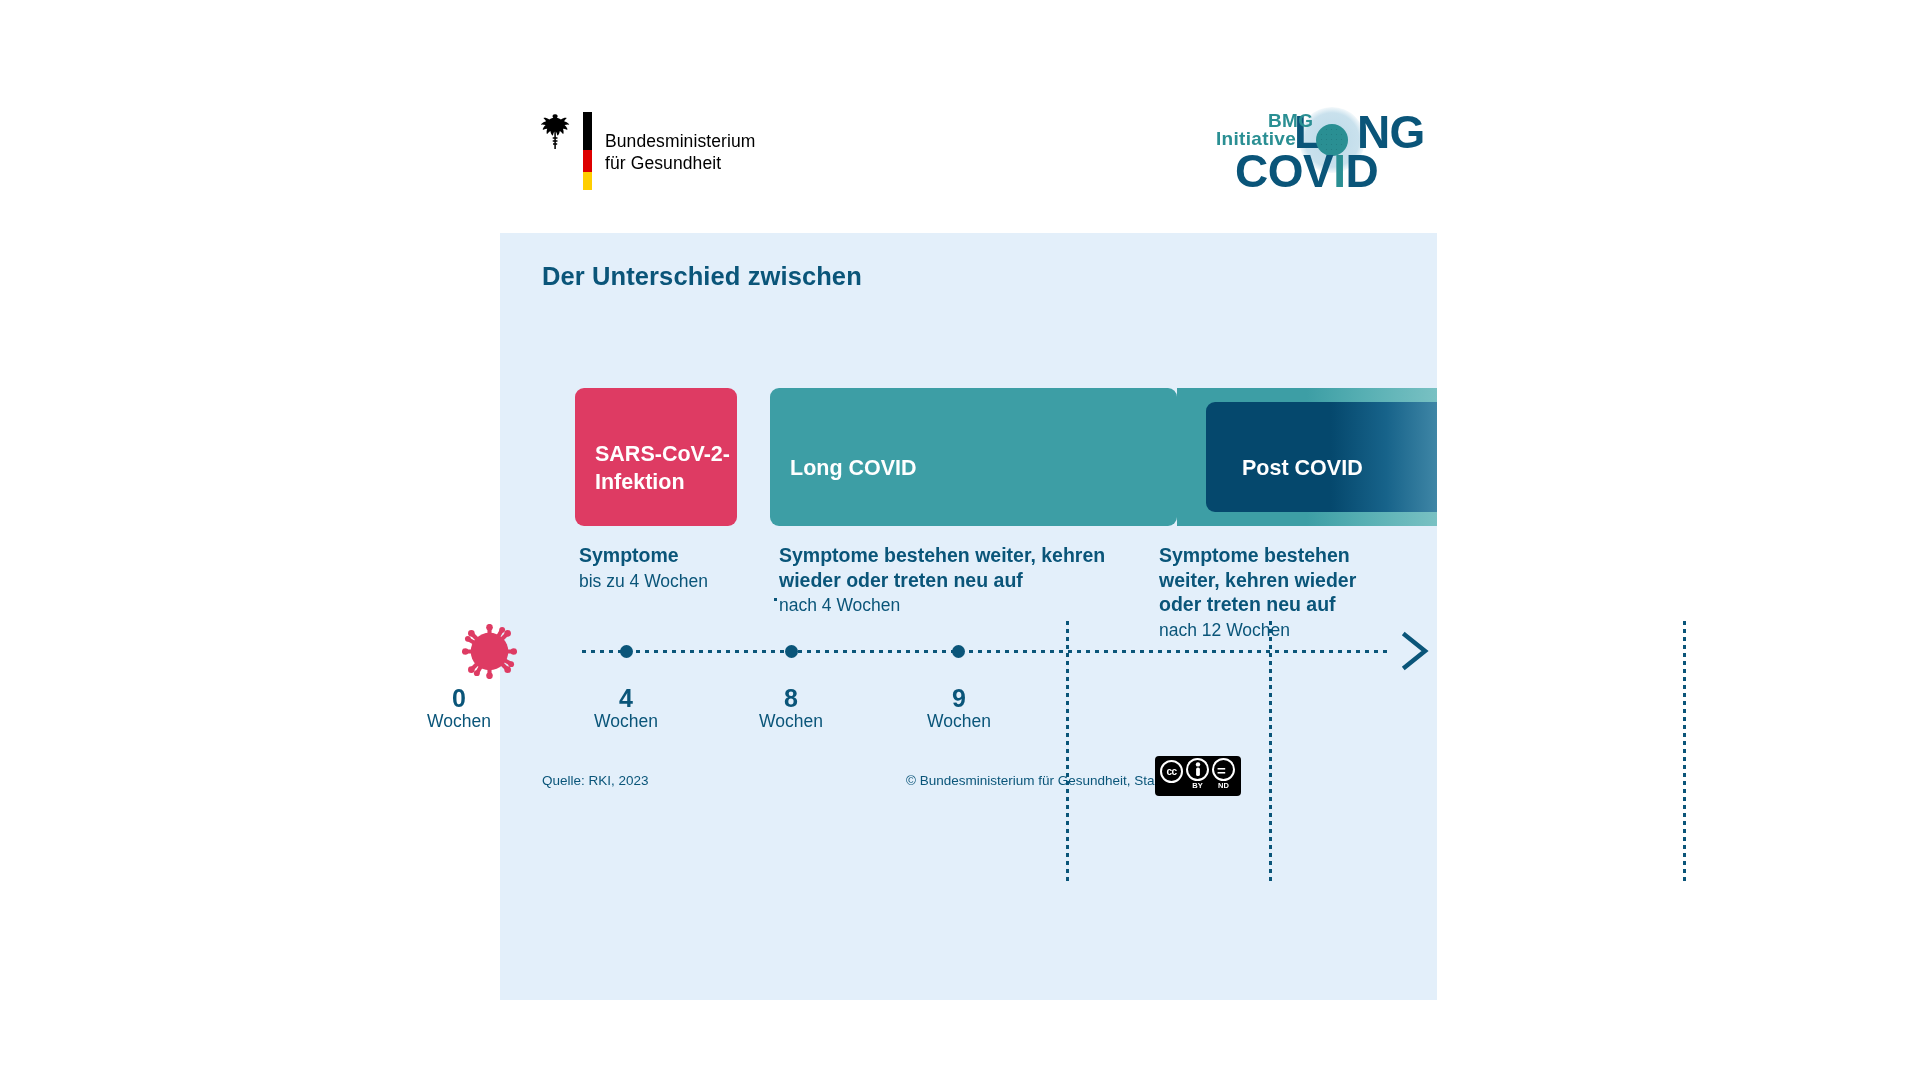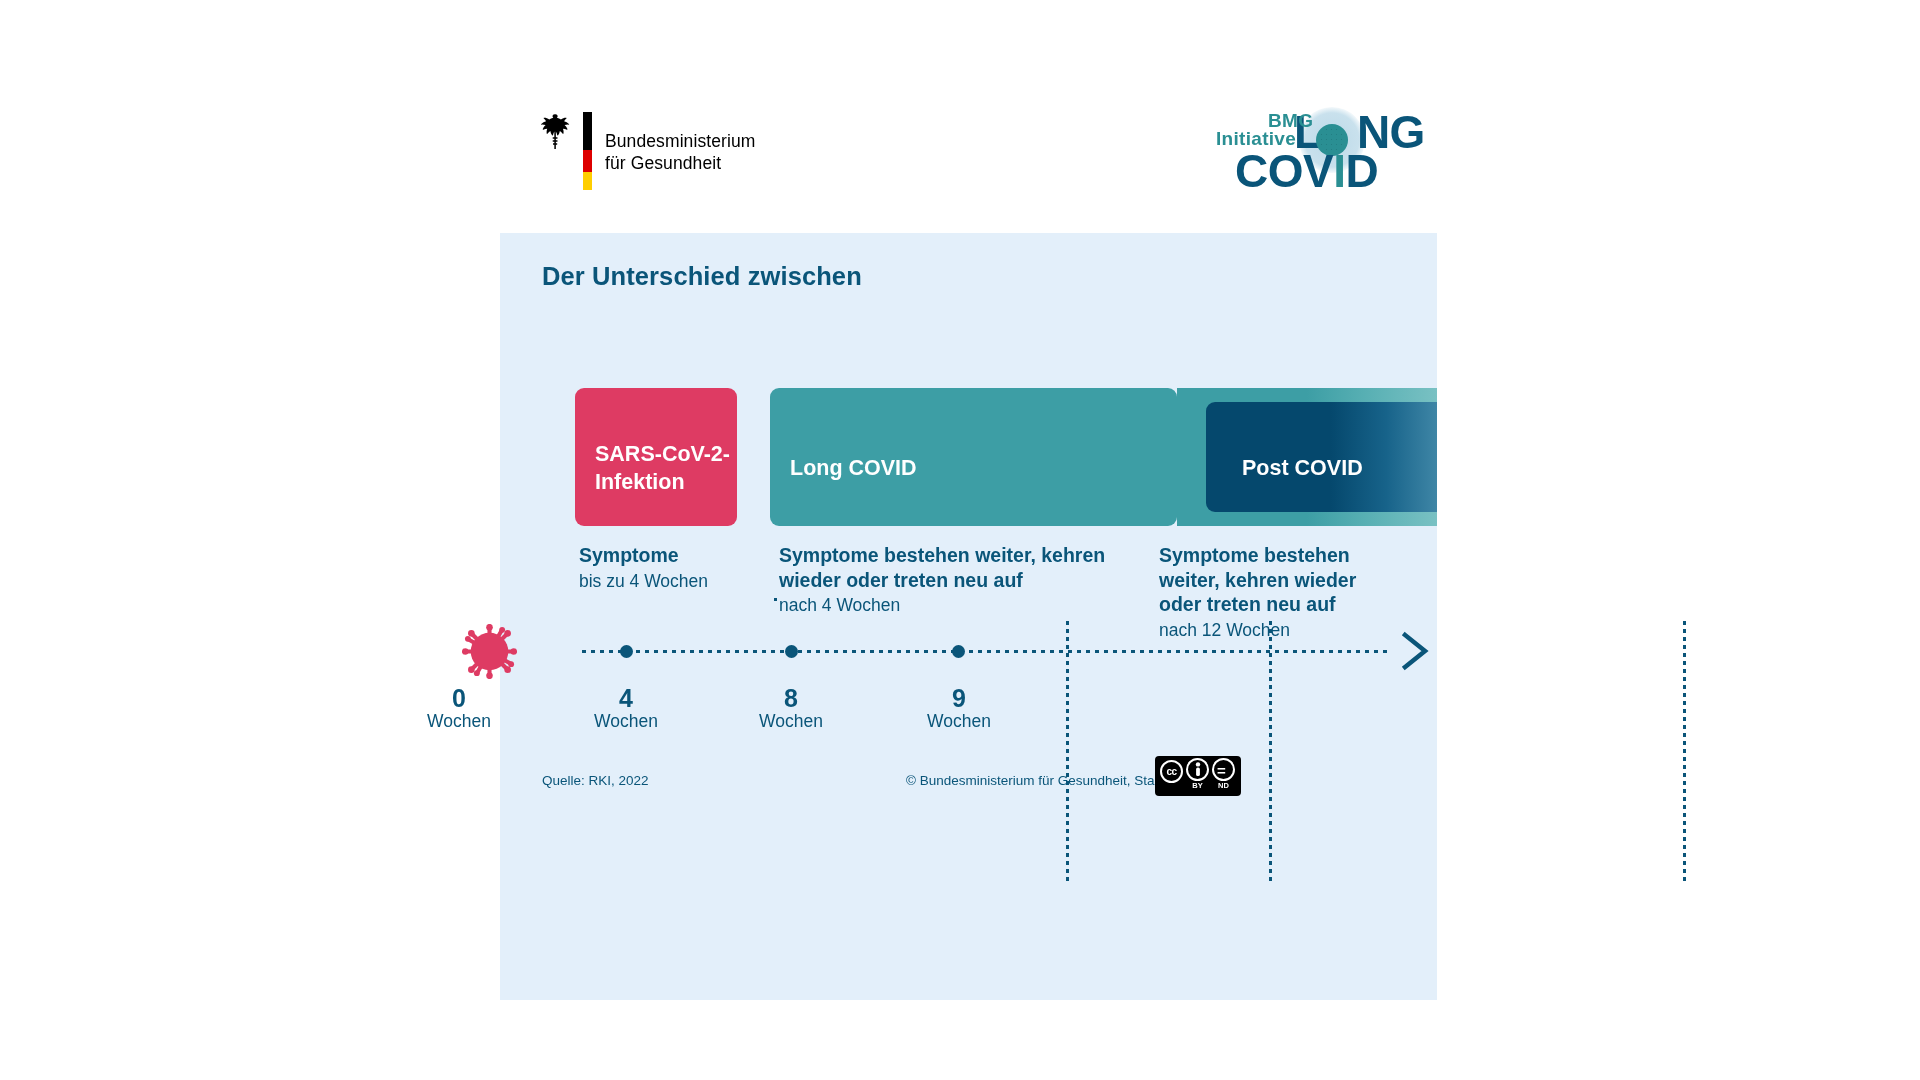--- a/index.html
+++ b/index.html
@@ -242,21 +242,21 @@
     </div>
     <div class="tick" id="tick8">
       <div class="num">8</div>
       <div class="wk">Wochen</div>
     </div>
     <div class="tick" id="tick12">
       <div class="num">9</div>
       <div class="wk">Wochen</div>
     </div>
 
-    <div id="src">Quelle: RKI, 2022</div>
+    <div id="src">Quelle: RKI, 2023</div>
     <div id="copy">© Bundesministerium für Gesundheit, Stand: 12/2024</div>
 
     <div id="cc">
       <div class="cc-c" id="cc1"></div>
       <div class="cc-t" id="cct1">cc</div>
       <div class="cc-c" id="cc2"></div>
       <svg id="ccg2" width="6" height="16" viewBox="0 0 6 16">
         <circle cx="3" cy="2.4" r="2.2" fill="#ffffff"></circle>
         <rect x="1.1" y="5.6" width="3.8" height="8.4" rx="1.6" fill="#ffffff"></rect>
       </svg>

